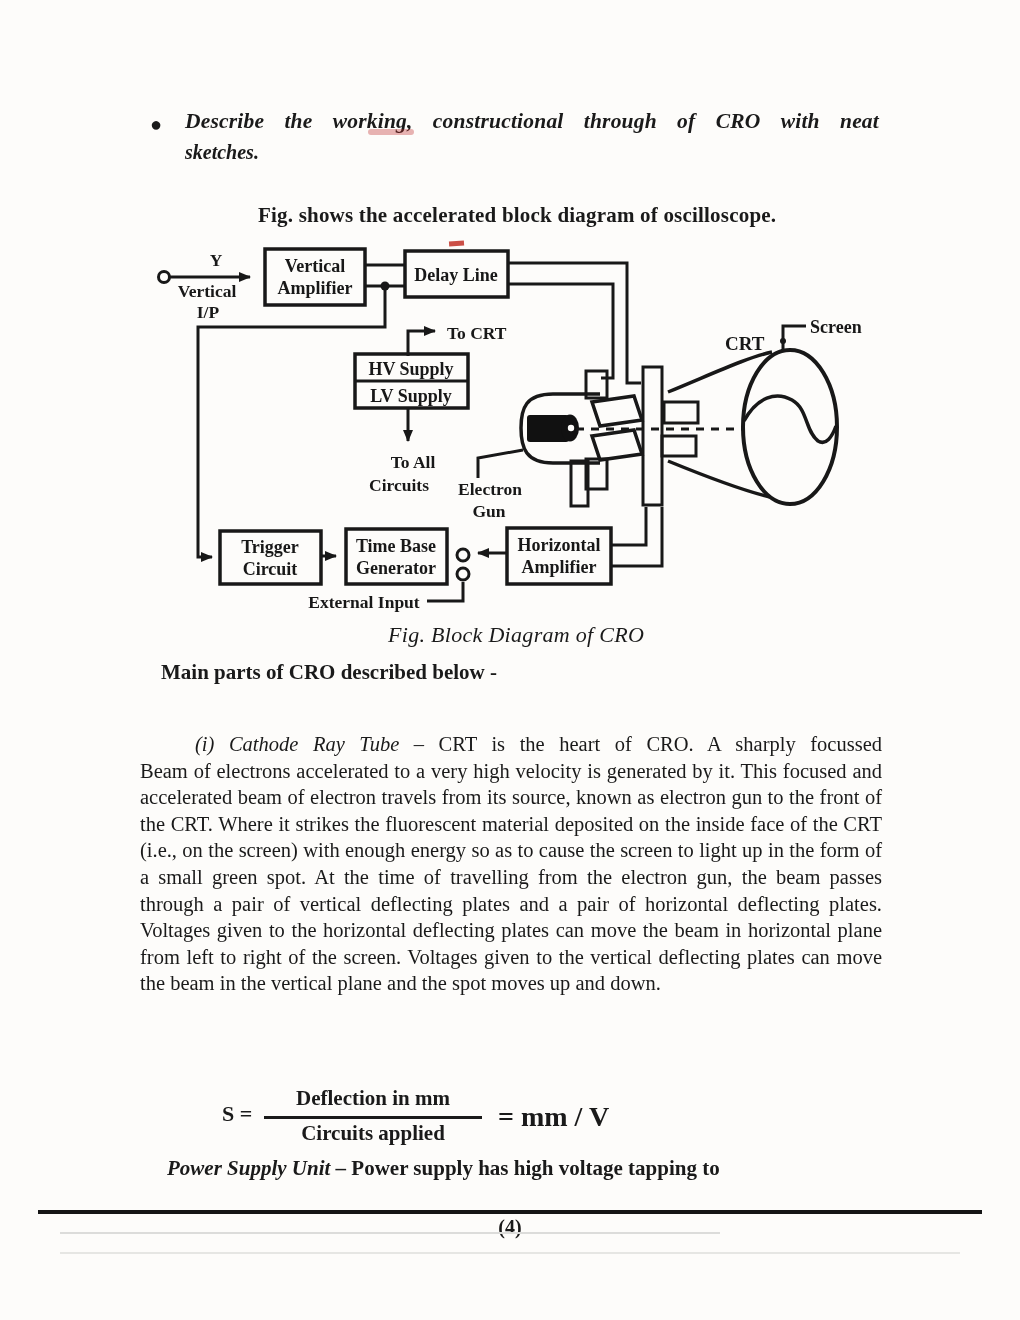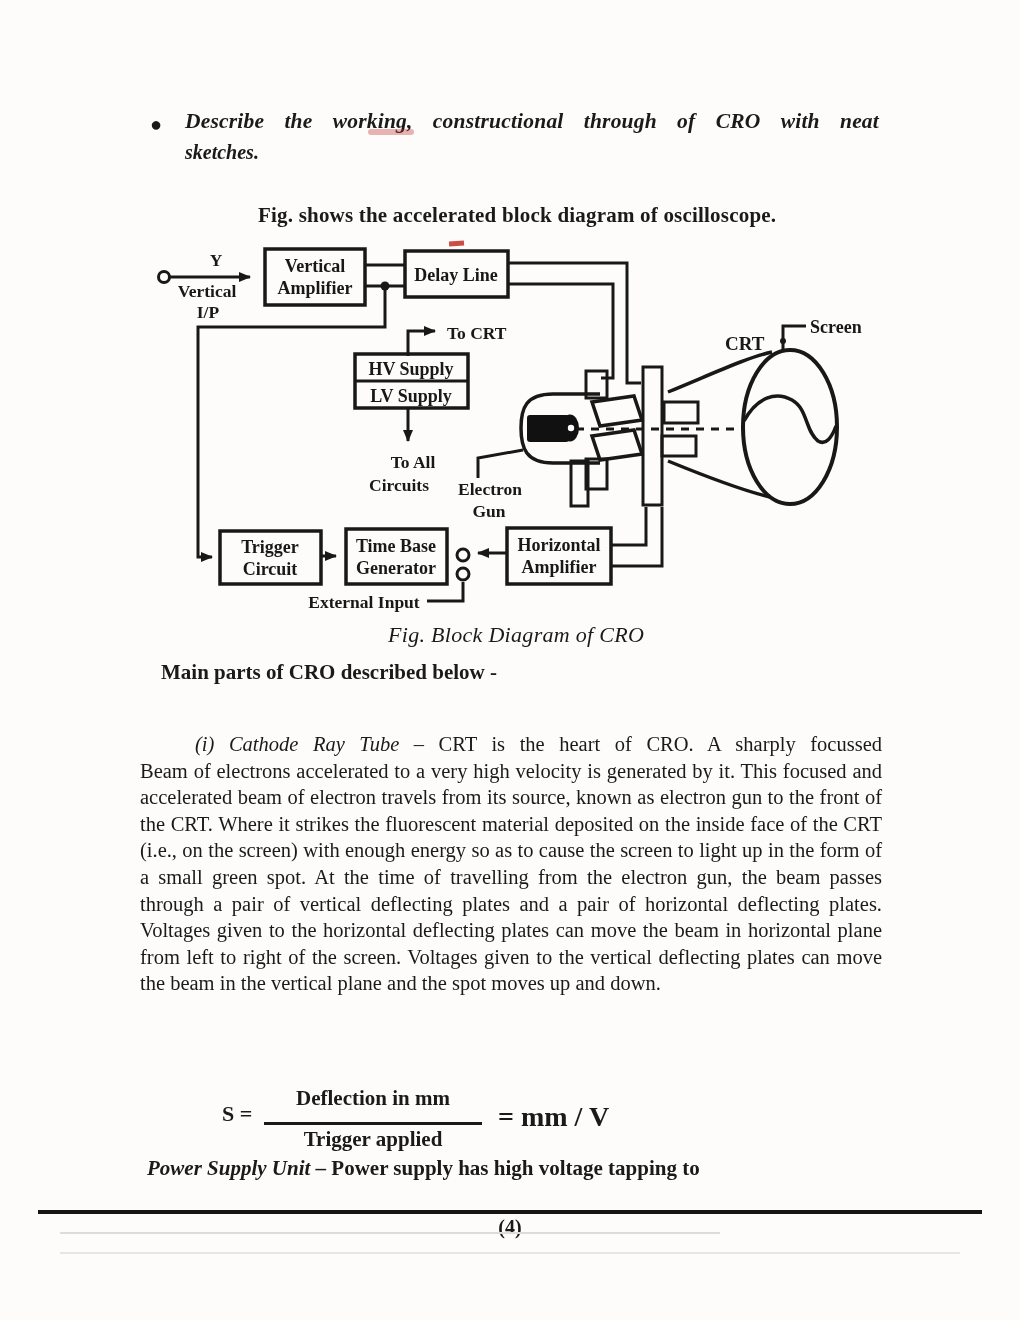--- a/index.html
+++ b/index.html
@@ -25,25 +25,25 @@
   .main-parts{left:148px;top:660px;font-size:21px;font-weight:bold;margin-left:13px;}
   .bodyblock{left:140px;top:699px;width:742px;font-size:20.5px;line-height:26.6px;
              font-weight:normal;text-align:justify;margin-top:32px;}
   .leadline{text-align:justify;text-align-last:justify;}
   .ital{font-style:italic;}
   .para2{margin-top:9px;text-indent:54px;}
   
   .formula{left:222px;top:1086px;width:420px;height:66px;font-weight:bold;}
   .f-s{left:0px;top:15px;font-size:22px;}
   .f-frac{left:42px;top:0px;width:218px;text-align:center;font-size:21px;}
-  .f-num{display:block;padding:0 0 11px 0;border-bottom:3px solid #1a1a1a;}
+  .f-num{display:block;padding:0 0 5px 0;border-bottom:3px solid #1a1a1a;}
   .f-den{display:block;padding-top:2px;}
   .f-res{left:276px;top:15px;font-size:28px;}
   
-  .powerline{left:147px;top:1156px;font-size:21px;font-weight:bold;}
+  .powerline{left:167px;top:1156px;font-size:21px;font-weight:bold;}
   
   .rule{left:38px;top:1210px;width:944px;height:4px;background:#151515;}
   .pageno{left:0px;top:1216px;width:1020px;text-align:center;font-size:20px;font-weight:bold;}
   .streak1{left:60px;top:1232px;width:660px;height:2px;background:#dcdcda;}
   .streak2{left:60px;top:1252px;width:900px;height:2px;background:#e6e6e3;}
   
   text{font-family:"Liberation Serif","DejaVu Serif",serif;font-weight:bold;fill:#181818;}
   .bx{font-size:18px;}
   .sm{font-size:17.5px;}
   .lg{font-size:19px;}
@@ -170,21 +170,21 @@
 
 <div class="abs bodyblock">
   <div class="leadline"><span class="ital" style="padding-left:55px">(i) Cathode Ray Tube</span><span> – CRT is the heart of CRO. A sharply focussed</span></div>
   <div>Beam of electrons accelerated to a very high velocity is generated by it. This focused and accelerated beam of electron travels from its source, known as electron gun to the front of the CRT. Where it strikes the fluorescent material deposited on the inside face of the CRT (i.e., on the screen) with enough energy so as to cause the screen to light up in the form of a small green spot. At the time of travelling from the electron gun, the beam passes through a pair of vertical deflecting plates and a pair of horizontal deflecting plates. Voltages given to the horizontal deflecting plates can move the beam in horizontal plane from left to right of the screen. Voltages given to the vertical deflecting plates can move the beam in the vertical plane and the spot moves up and down.</div>
 </div>
 
 <div class="abs formula">
   <span class="abs f-s">S =</span>
   <span class="abs f-frac">
     <span class="f-num">Deflection in mm</span>
-    <span class="f-den">Trigger applied</span>
+    <span class="f-den">Circuits applied</span>
   </span>
   <span class="abs f-res">= mm / V</span>
 </div>
 
 <div class="abs powerline"><span class="ital">Power Supply Unit</span><span> – Power supply has high voltage tapping to</span></div>
 
 <div class="abs rule"></div>
 <div class="abs pageno">(4)</div>
 <div class="abs streak1"></div>
 <div class="abs streak2"></div>

